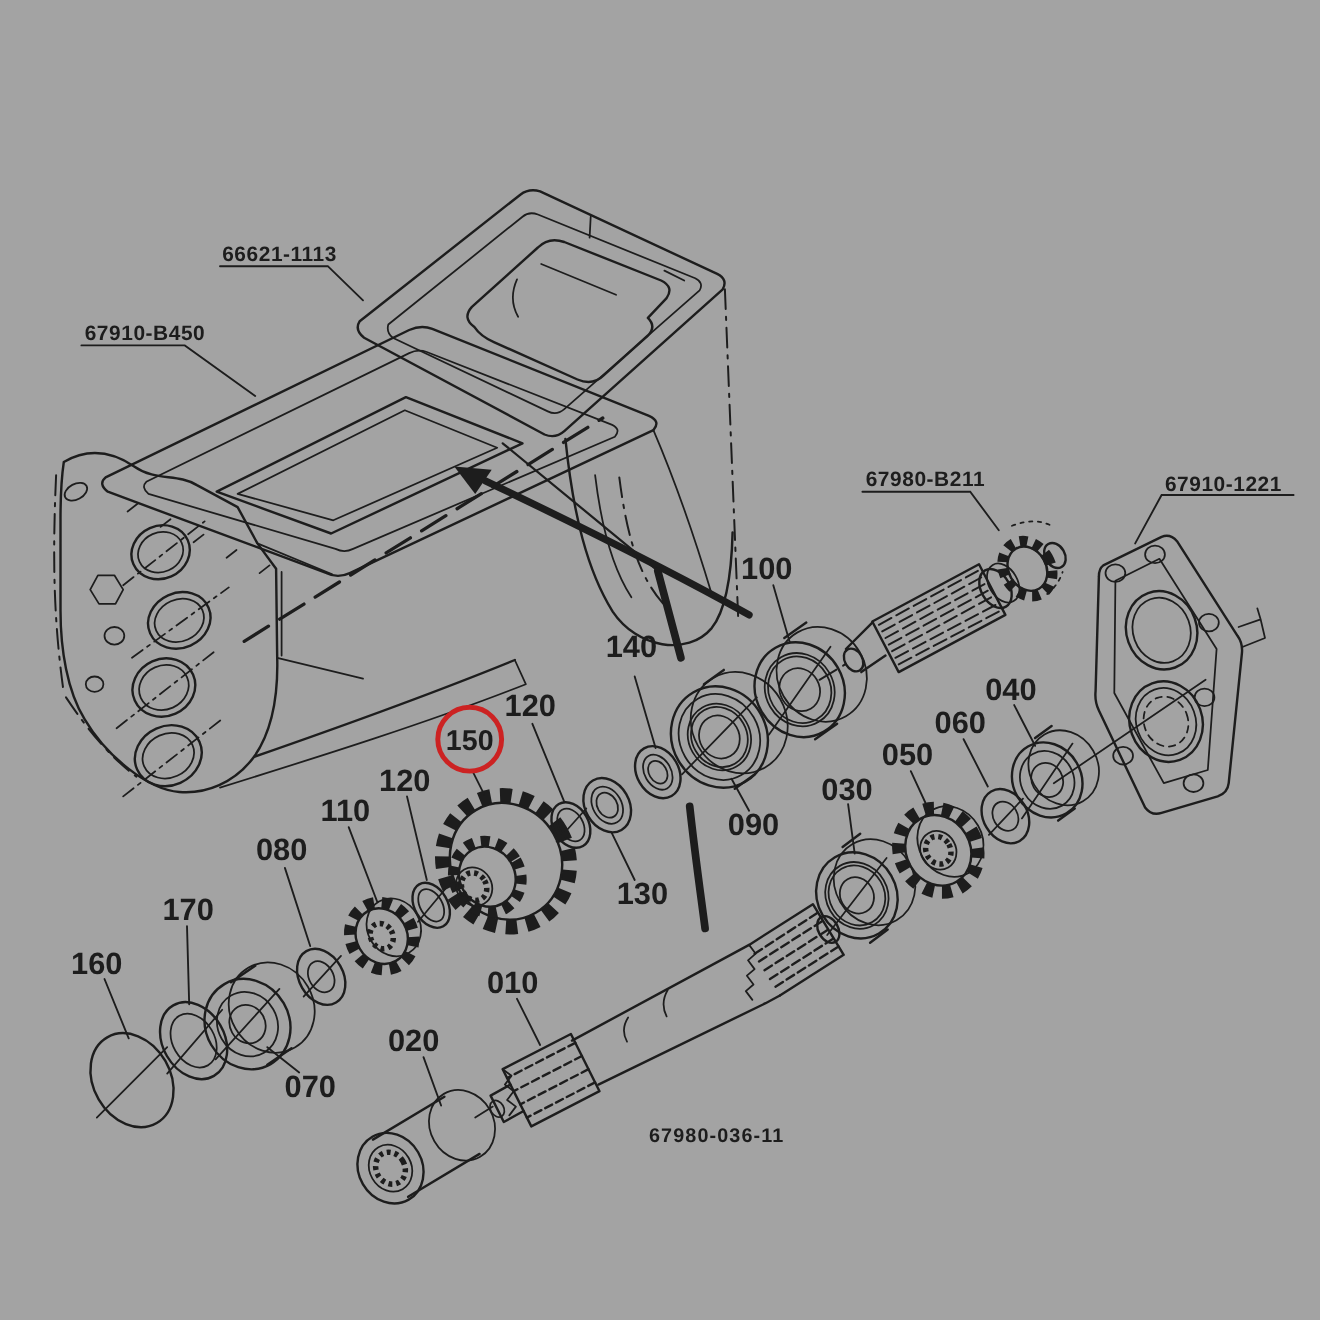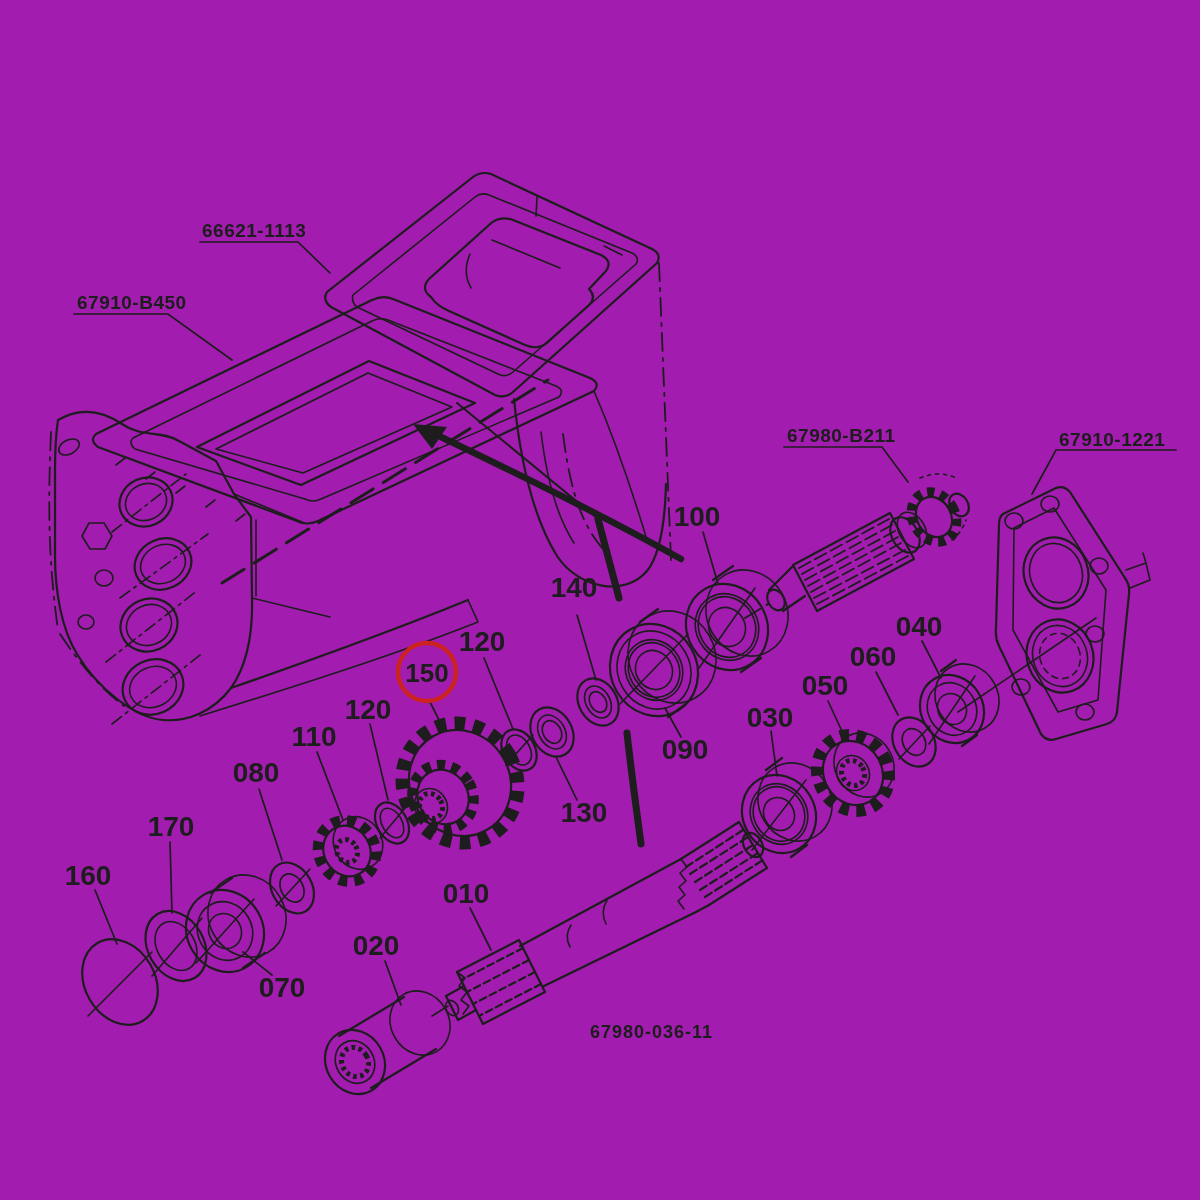--- a/index.html
+++ b/index.html
@@ -1,17 +1,17 @@
 <!DOCTYPE html>
 <html><head>
 <meta charset="utf-8">
 <style>
   html,body{margin:0;padding:0;background:#e8e8e8;}
   .canvas{
-    position:relative;width:1200px;height:1200px;background:#a21caf;
+    position:relative;width:1200px;height:1200px;background:#a3a3a3;
     font-family:"Liberation Sans",sans-serif;overflow:hidden;
   }
   svg{display:block;width:1200px;height:1200px;}
   svg .ln{fill:none;stroke:#1d1d1d;stroke-width:2.2;stroke-linecap:round;stroke-linejoin:round;}
   svg .thin{stroke-width:1.6;}
   svg .lead{fill:none;stroke:#1d1d1d;stroke-width:1.7;stroke-linecap:round;}
   svg .bold{fill:none;stroke:#1d1d1d;stroke-width:7;stroke-linecap:round;}
   svg .dash{stroke-dasharray:26 12;stroke-width:3;}
   svg .dashdot{stroke-dasharray:18 7 3 7;stroke-width:1.8;}
   svg .crossh{stroke-dasharray:12 5 3 5;stroke-width:1.6;}

